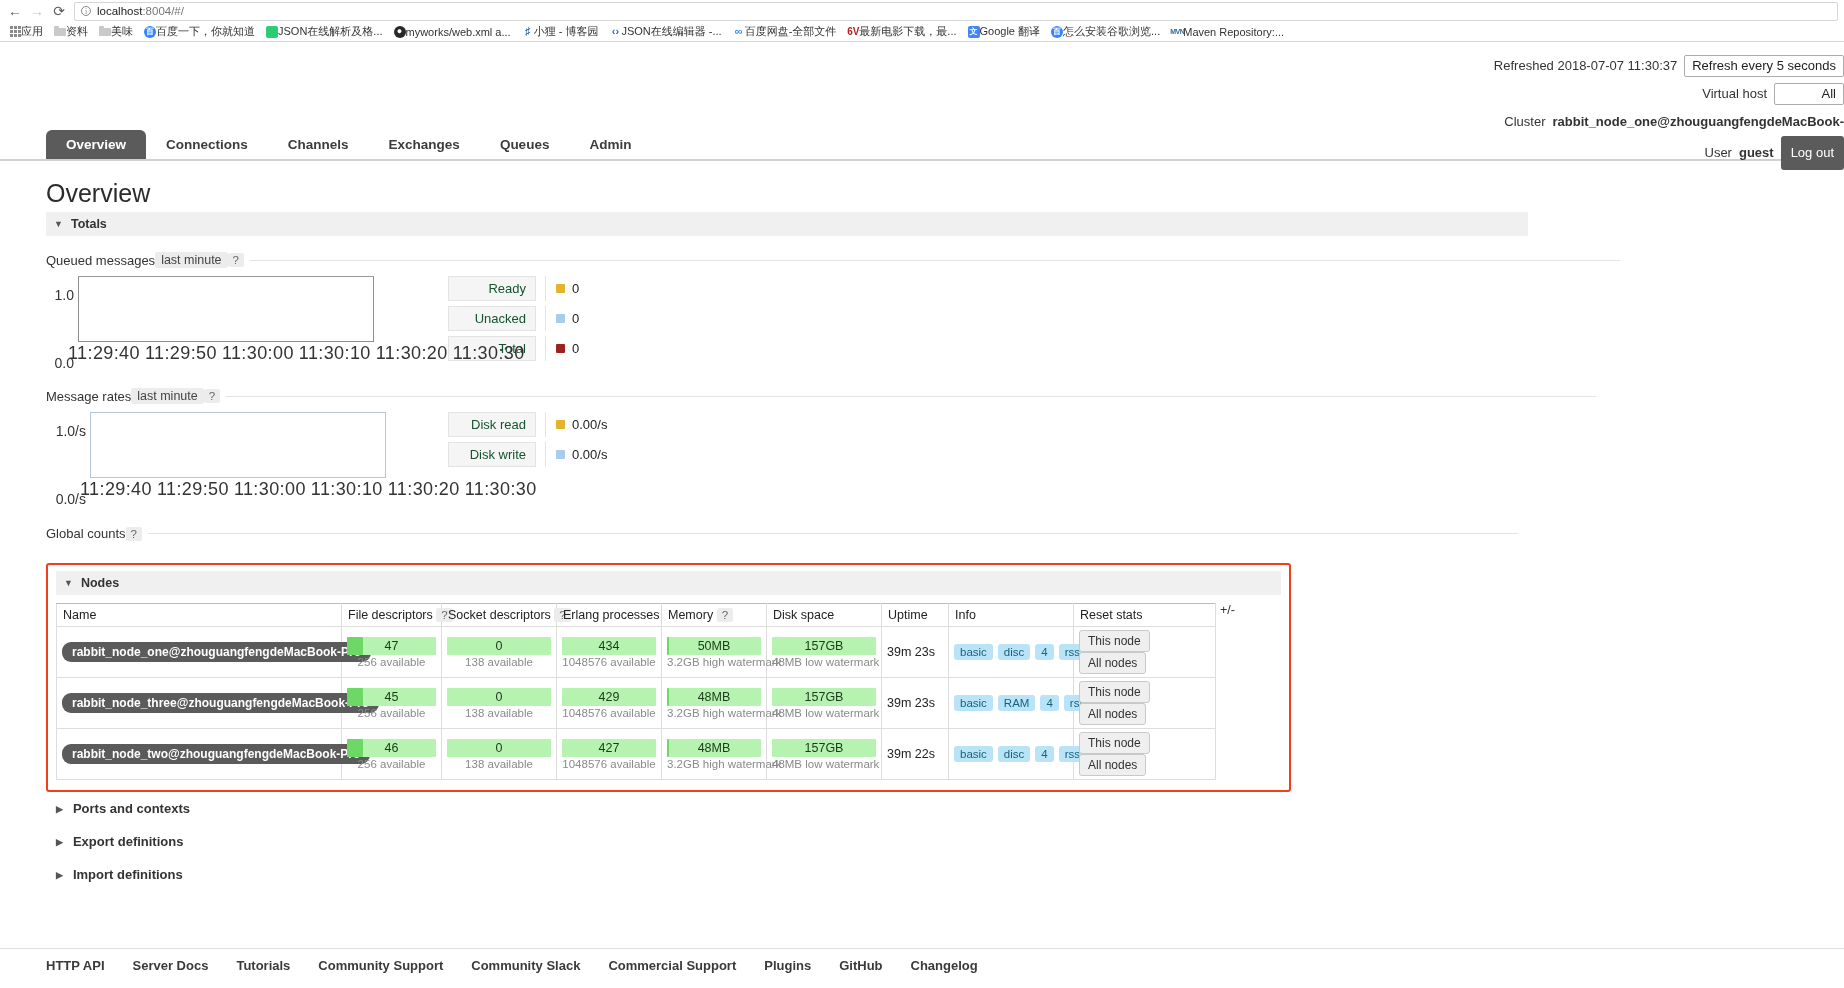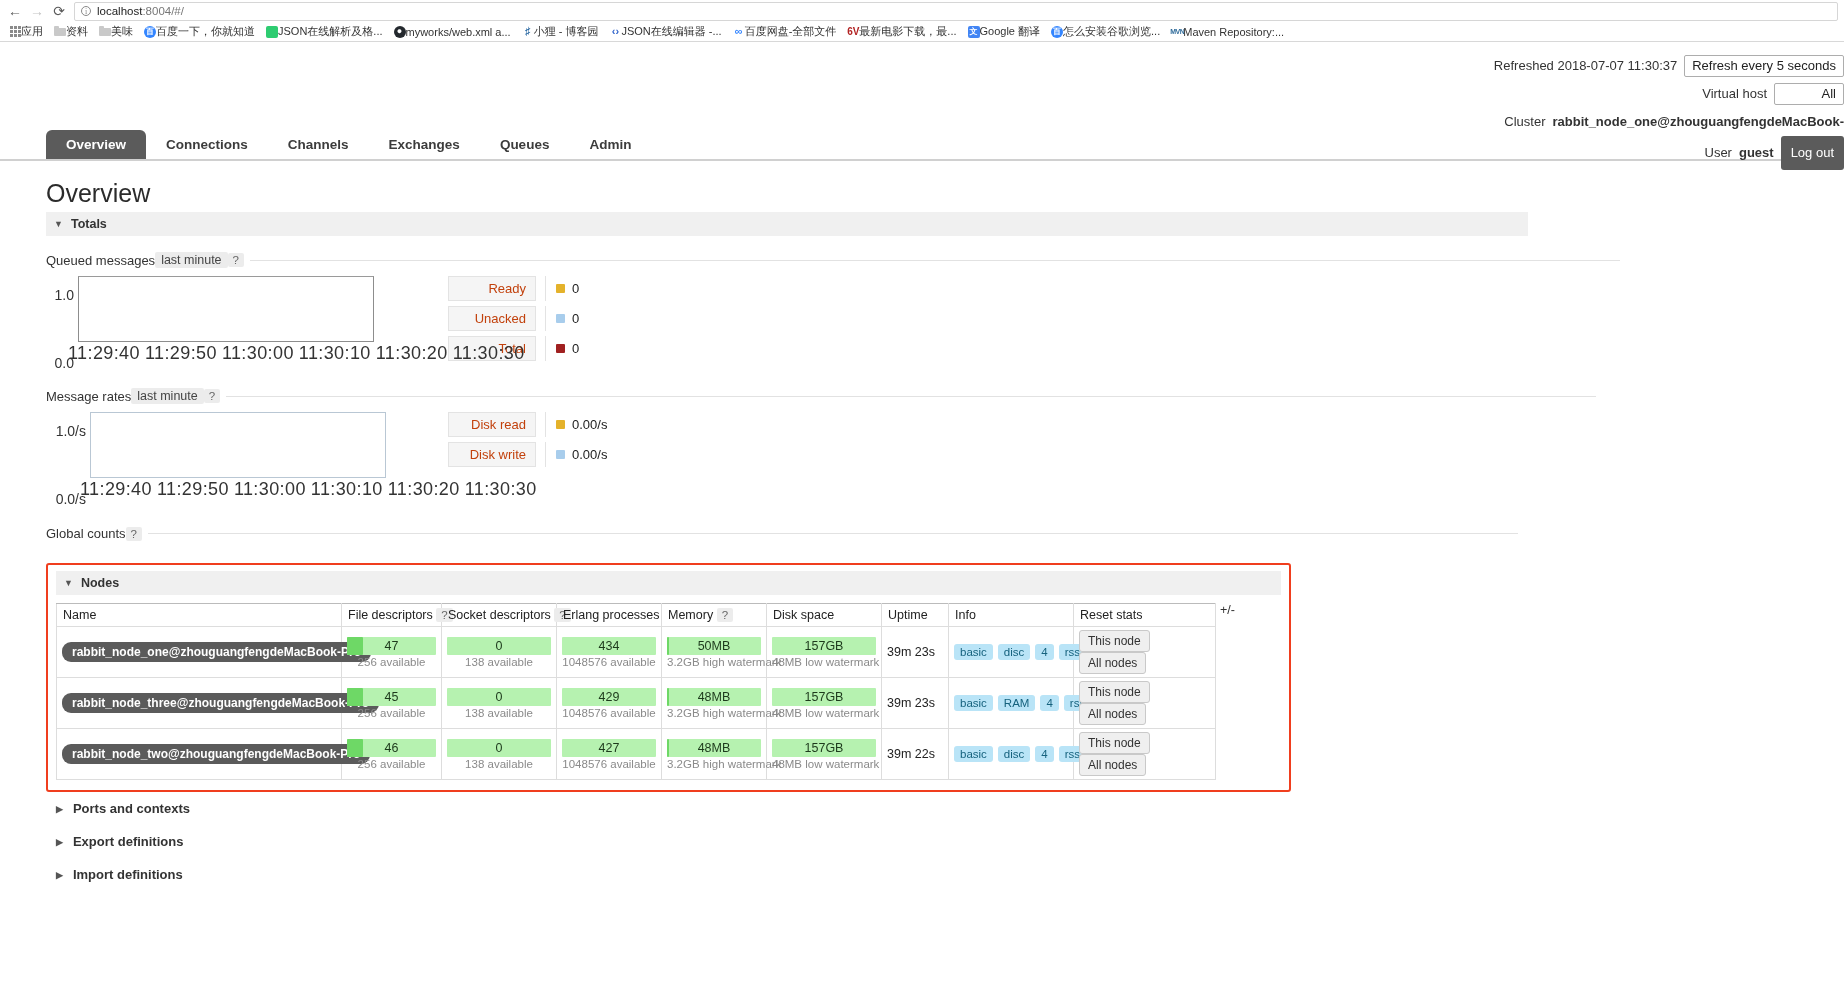--- a/index.html
+++ b/index.html
@@ -204,21 +204,21 @@
     font-size: 18px; color: #333; letter-spacing: 0.4px;
     display: flex; gap: 5px;
   }
   .legend { margin-left: 42px; }
   .legend-row {
     display: flex; align-items: stretch; margin-bottom: 5px;
   }
   .legend-name {
     width: 88px; text-align: right;
     background: #f5f5f5; border: 1px solid #e3e3e3;
-    font-size: 13px; color: #c2410c; padding: 4px 9px;
+    font-size: 13px; color: #14532d; padding: 4px 9px;
   }
   .legend-val {
     display: flex; align-items: center; gap: 7px;
     padding: 4px 10px; font-size: 13px; color: #222;
     border-left: 1px solid #e3e3e3; margin-left: 9px;
   }
   .swatch { width: 9px; height: 9px; display: inline-block; border-radius: 1px; }
 
   
   .counts-row { display: flex; gap: 12px; margin-top: 12px; }
@@ -749,13 +749,24 @@
     <div class="collapsed">
       <span class="caret-right">▶</span>
       <span>Export definitions</span>
     </div>
     <div class="collapsed">
       <span class="caret-right">▶</span>
       <span>Import definitions</span>
     </div>
   </div>
 
+  <div class="footer">
+    <span>HTTP API</span>
+    <span>Server Docs</span>
+    <span>Tutorials</span>
+    <span>Community Support</span>
+    <span>Community Slack</span>
+    <span>Commercial Support</span>
+    <span>Plugins</span>
+    <span>GitHub</span>
+    <span>Changelog</span>
+  </div>
 </div>
 
 </body></html>

